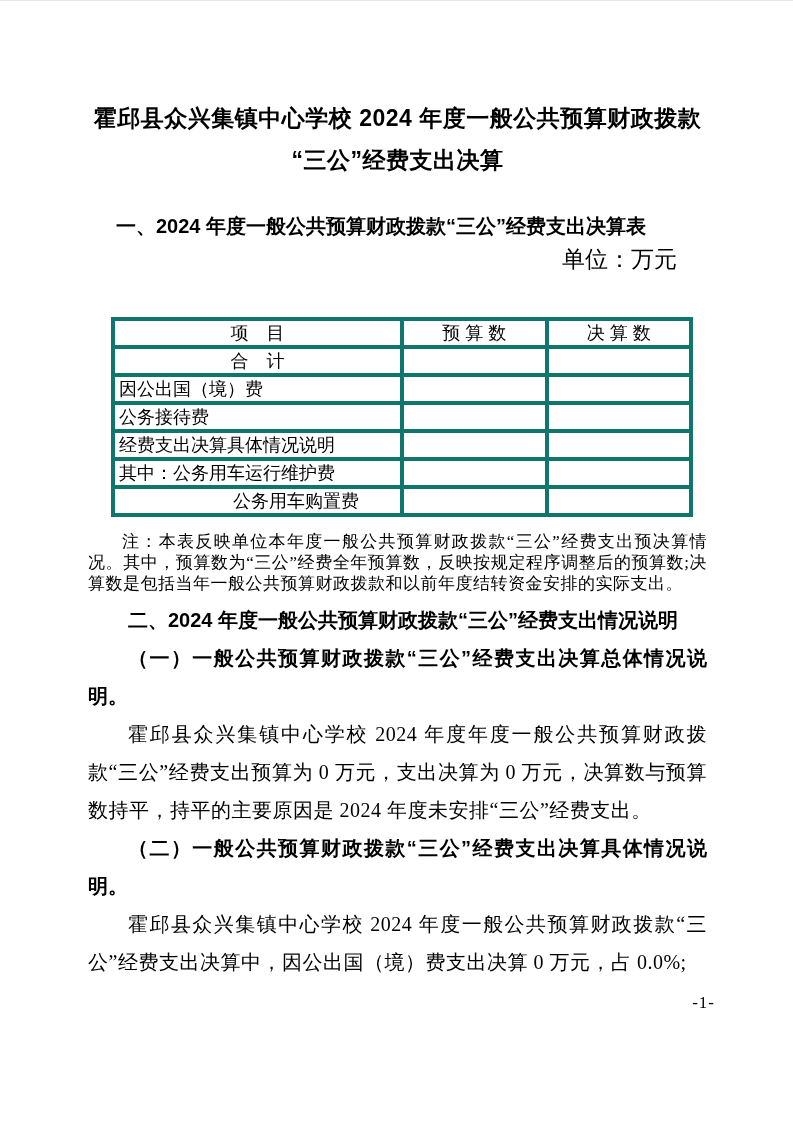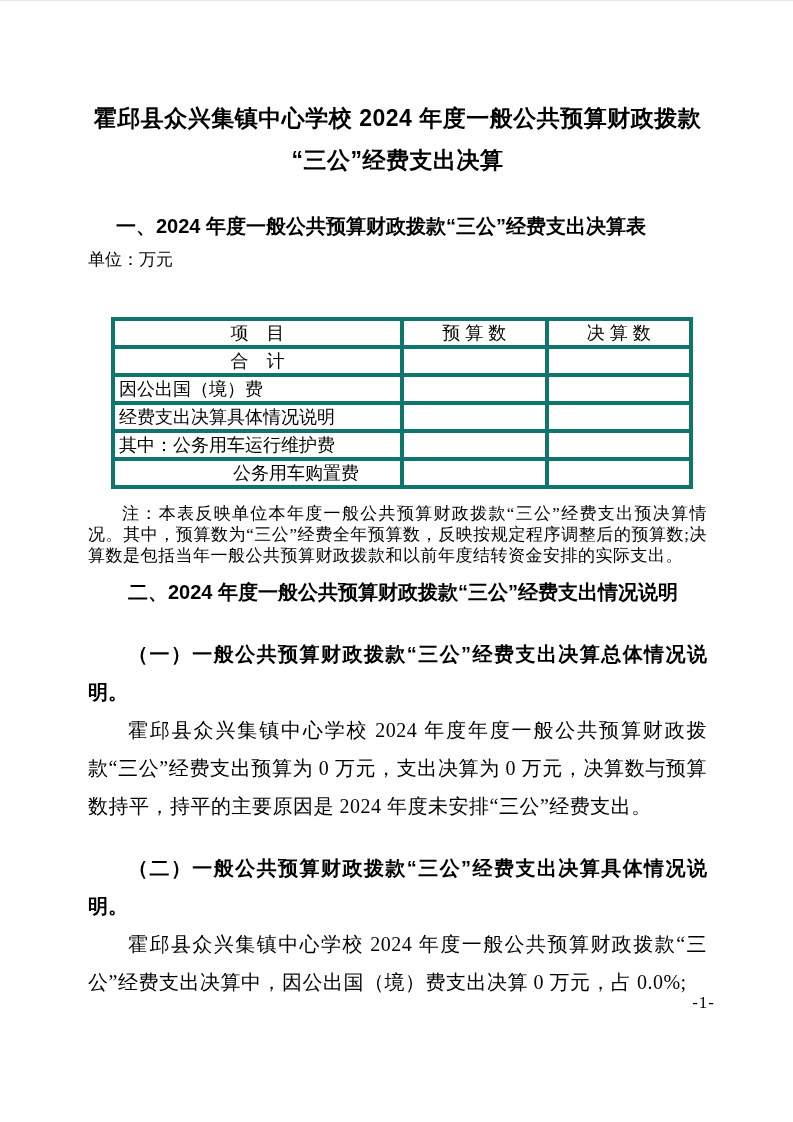--- a/index.html
+++ b/index.html
@@ -31,28 +31,27 @@
     font-family: "Liberation Sans", "DejaVu Sans", sans-serif;
   }
   
   .heading {
     font-family: "Liberation Sans", "DejaVu Sans", sans-serif;
     font-weight: bold;
     font-size: 20px;
     line-height: 38px;
     text-indent: 2em;
     text-align: justify;
-    margin-top: 24px;
   }
   .heading-1 { margin-top: 26px; text-indent: 1.4em; }
   
   .unit-line {
-    font-size: 17px;
+    font-size: 23px;
     line-height: 30px;
-    text-align: left;
+    text-align: right;
     padding-right: 30px;
   }
   
   table.budget-table {
     margin-left: 23px;
     margin-top: 42px;
     width: 582px;
     border-collapse: collapse;
     border: 2px solid #000;
     table-layout: fixed;
@@ -134,20 +133,25 @@
         <td class="total-cell">合　计</td>
         <td></td>
         <td></td>
       </tr>
       <tr>
         <td class="item-cell">因公出国（境）费</td>
         <td></td>
         <td></td>
       </tr>
       <tr>
+        <td class="item-cell">公务接待费</td>
+        <td></td>
+        <td></td>
+      </tr>
+      <tr>
         <td class="item-cell">经费支出决算具体情况说明</td>
         <td></td>
         <td></td>
       </tr>
       <tr>
         <td class="item-cell ind1">其中：公务用车运行维护费</td>
         <td></td>
         <td></td>
       </tr>
       <tr>

